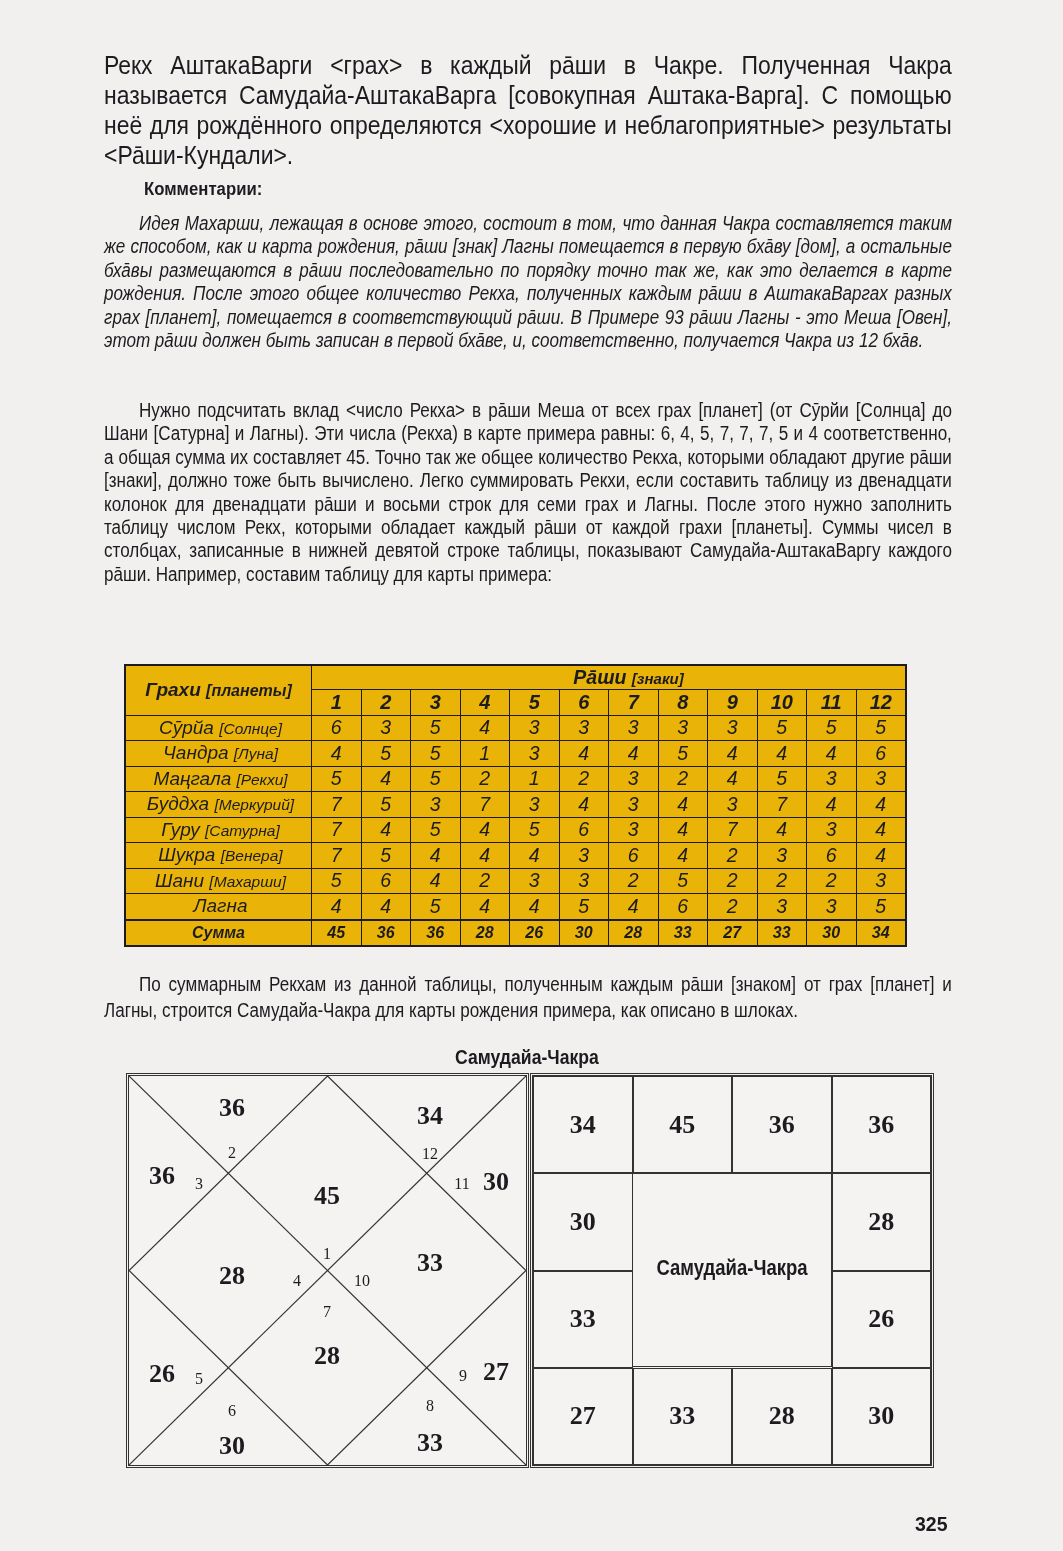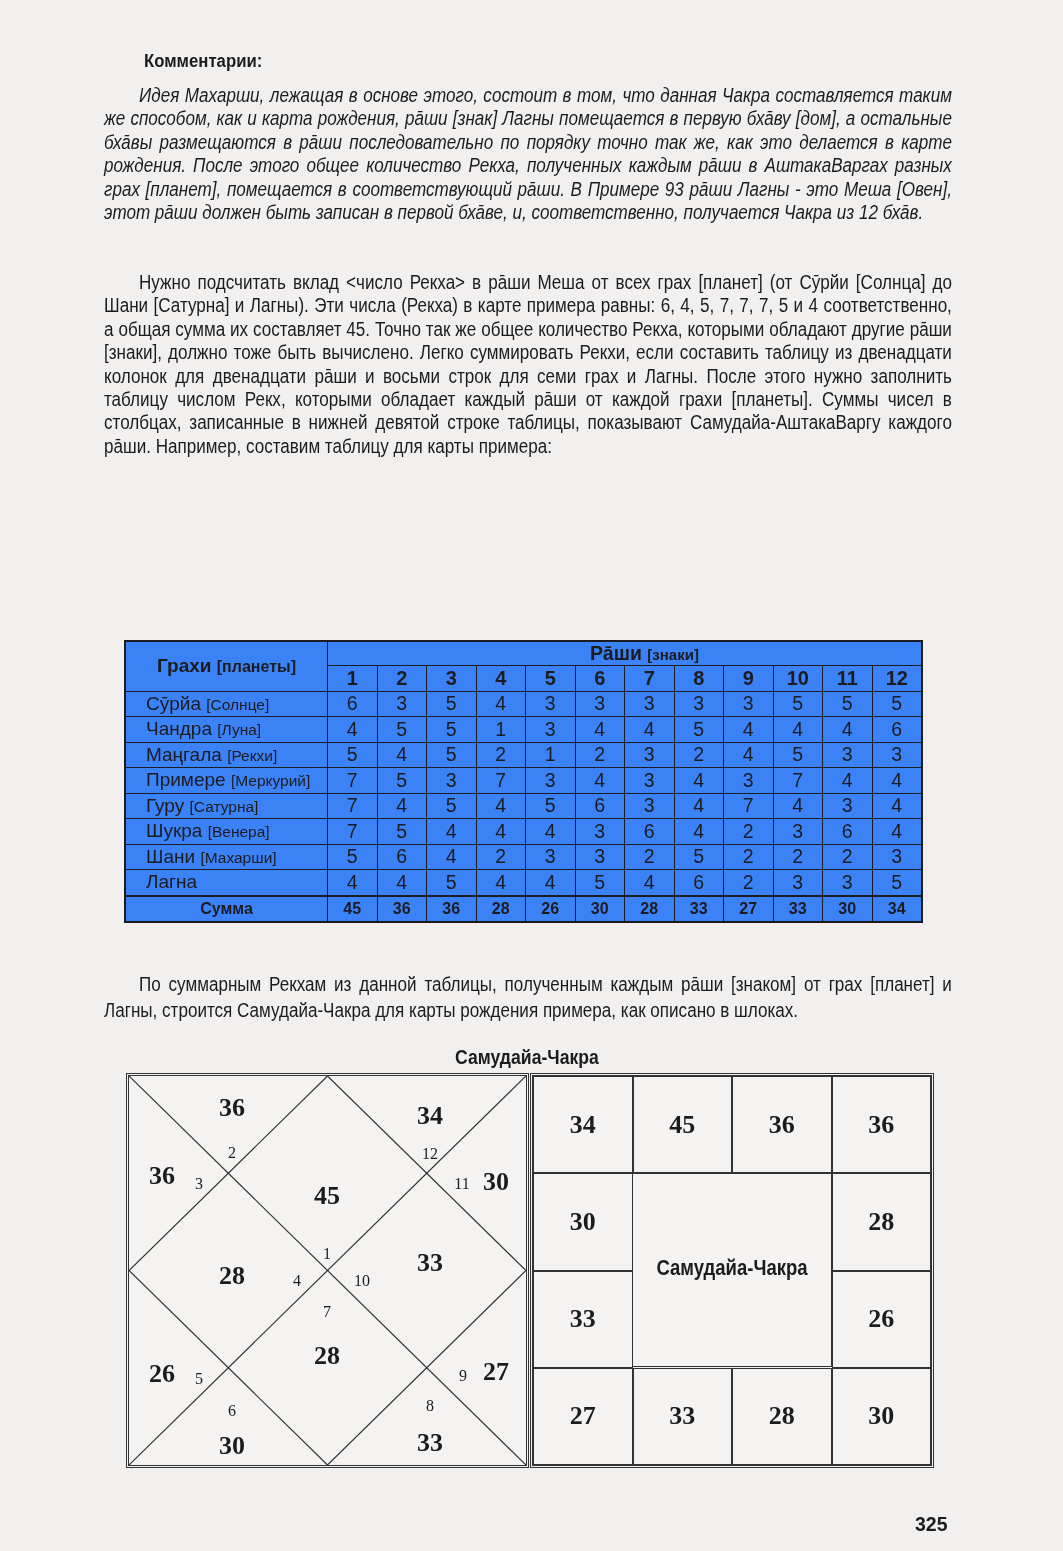--- a/index.html
+++ b/index.html
@@ -27,32 +27,33 @@
   .para {
     font-size: 19.5px; line-height: 23.4px; text-align: justify; margin: 0;
     text-indent: 40px;
     transform: scaleX(0.875); transform-origin: left top; width: 969px;
   }
   .p1 { height: 187px; margin-top: 12px; font-style: italic; }
   .p2 { height: 258px; margin-top: 0px; }
 
   
   table.av {
-    position: absolute; left: 20px; top: 590px;
+    position: absolute; left: 20px; top: 614px;
     border-collapse: collapse;
     border: 2.5px solid #1c1c20;
     font-family: "Liberation Sans", sans-serif;
-    background: #3b82f6;
+    background: #eab308;
+    font-style: italic;
   }
   table.av td, table.av th {
     border: 1.6px solid #1c1c20;
     padding: 0; height: 24.5px;
     text-align: center; font-size: 19.5px; font-weight: normal;
   }
-  table.av .planet { text-align: left; padding-left: 20px; width: 181px; font-size: 19px; white-space: nowrap; }
+  table.av .planet { text-align: center; padding-left: 4px; width: 181px; font-size: 19px; white-space: nowrap; }
   table.av .planet .ru { font-size: 15.5px; }
   table.av .num { width: 48.5px; }
   table.av .hdr-planet { font-weight: bold; font-size: 19px; }
   table.av .hdr-planet .ru { font-size: 16px; }
   table.av .hdr-rashi { font-weight: bold; border-bottom: 1.6px solid #1c1c20; height: 22px; text-align: center; padding-left: 40px;}
   table.av .hdr-rashi .ru { font-size: 15px; }
   table.av .colnum { font-weight: bold; font-size: 20px; }
   table.av tr.sum td { font-weight: bold; font-size: 16px; border-top: 2.4px solid #1c1c20; }
   table.av tr.sum td.planet { text-align: center; padding-left: 0; }
 
@@ -105,20 +106,23 @@
 
   .page-number {
     position: absolute; left: 915px; top: 1513px;
     font-family: "Liberation Sans", sans-serif; font-weight: bold; font-size: 19.5px;
   }
 </style>
 </head>
 <body>
 
 <div class="page">
+  <div class="lead-wrap">
+    <p class="lead">Рекх АштакаВарги &lt;грах&gt; в каждый ра̄ши в Чакре. Полученная Чакра называется Самудайа-АштакаВарга [совокупная Аштака-Варга]. С помощью неё для рождённого определяются &lt;хорошие и неблагоприятные&gt; результаты &lt;Ра̄ши-Кундали&gt;.</p>
+  </div>
   <div class="comment-head">Комментарии:</div>
   <div class="p1">
       <p class="para">Идея Махарши, лежащая в основе этого, состоит в том, что данная Чакра составляется таким же способом, как и карта рождения, ра̄ши [знак] Лагны помещается в первую бха̄ву [дом], а остальные бха̄вы размещаются в ра̄ши последовательно по порядку точно так же, как это делается в карте рождения. После этого общее количество Рекха, полученных каждым ра̄ши в АштакаВаргах разных грах [планет], помещается в соответствующий ра̄ши. В Примере 93 ра̄ши Лагны - это Меша [Овен], этот ра̄ши должен быть записан в первой бха̄ве, и, соответственно, получается Чакра из 12 бха̄в.</p>
     </div>
   <div class="p2">
       <p class="para">Нужно подсчитать вклад &lt;число Рекха&gt; в ра̄ши Меша от всех грах [планет] (от Сӯрйи [Солнца] до Шани [Сатурна] и Лагны). Эти числа (Рекха) в карте примера равны: 6, 4, 5, 7, 7, 7, 5 и 4 соответственно, а общая сумма их составляет 45. Точно так же общее количество Рекха, которыми обладают другие ра̄ши [знаки], должно тоже быть вычислено. Легко суммировать Рекхи, если составить таблицу из двенадцати колонок для двенадцати ра̄ши и восьми строк для семи грах и Лагны. После этого нужно заполнить таблицу числом Рекх, которыми обладает каждый ра̄ши от каждой грахи [планеты]. Суммы чисел в столбцах, записанные в нижней девятой строке таблицы, показывают Самудайа-АштакаВаргу каждого ра̄ши. Например, составим таблицу для карты примера:</p>
     </div>
 
   <table class="av">
     <thead>
@@ -187,21 +191,21 @@
           <td class="num">1</td>
           <td class="num">2</td>
           <td class="num">3</td>
           <td class="num">2</td>
           <td class="num">4</td>
           <td class="num">5</td>
           <td class="num">3</td>
           <td class="num">3</td>
         </tr>
         <tr>
-          <td class="planet"><span>Примере</span> <span class="ru">[Меркурий]</span></td>
+          <td class="planet"><span>Буддха</span> <span class="ru">[Меркурий]</span></td>
           <td class="num">7</td>
           <td class="num">5</td>
           <td class="num">3</td>
           <td class="num">7</td>
           <td class="num">3</td>
           <td class="num">4</td>
           <td class="num">3</td>
           <td class="num">4</td>
           <td class="num">3</td>
           <td class="num">7</td>

